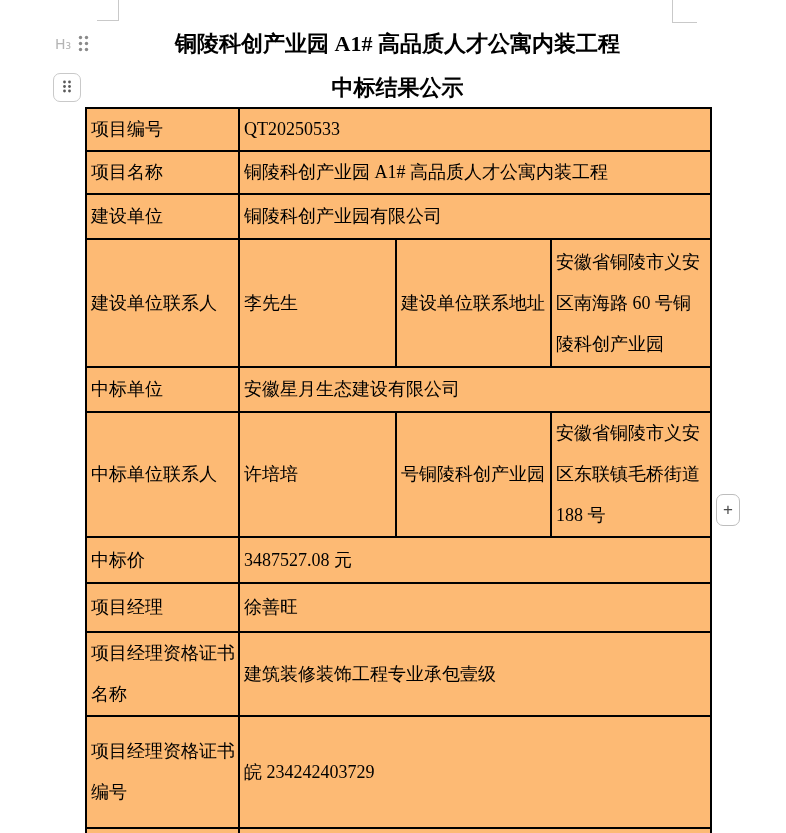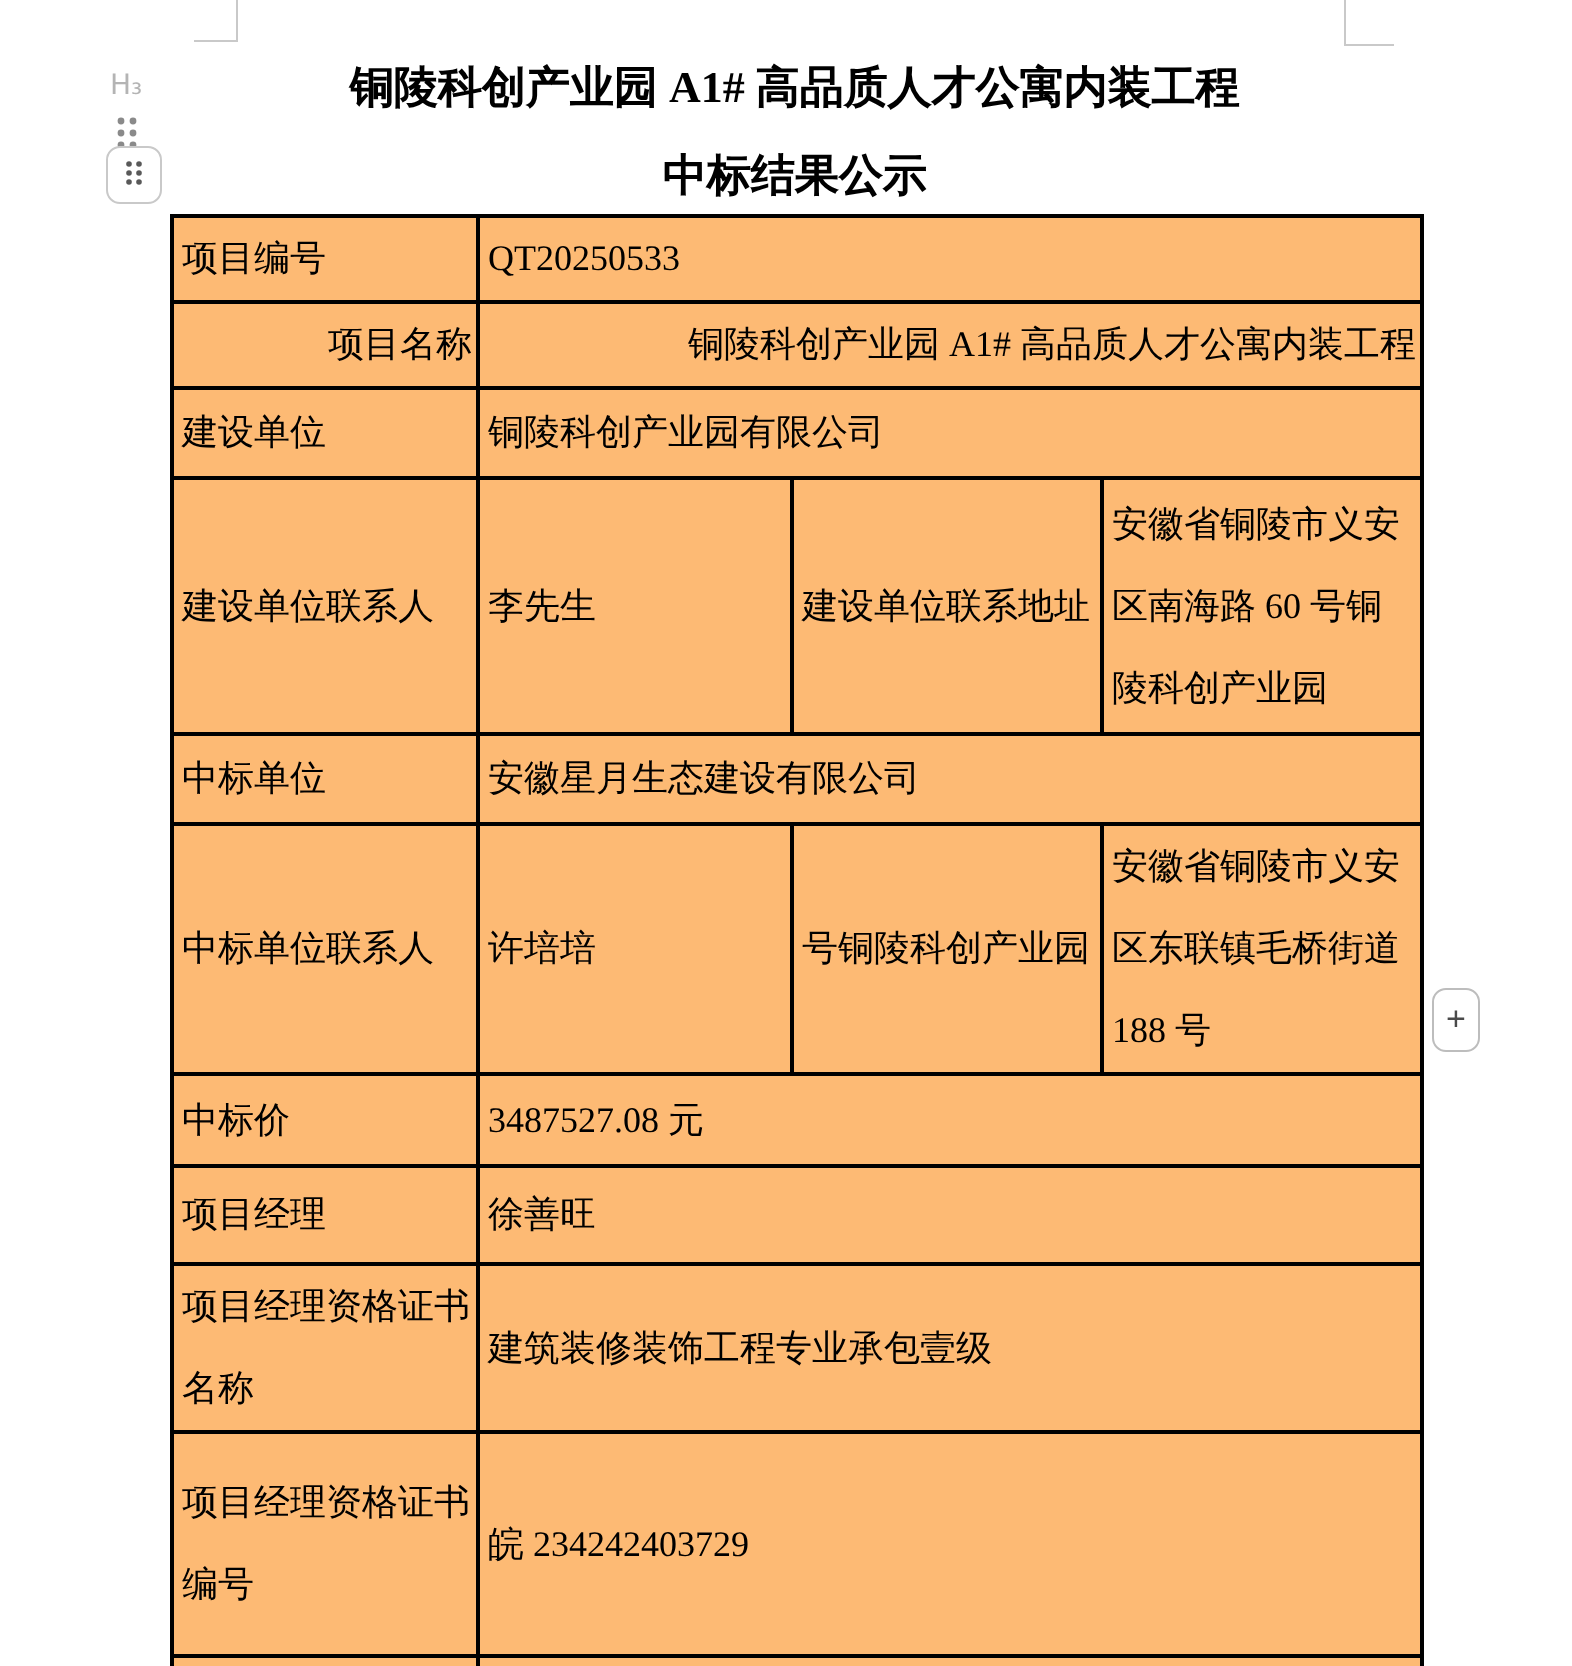--- a/index.html
+++ b/index.html
@@ -10,21 +10,21 @@
   .page{position:relative;width:786px;height:833px;background:#fff;}
 
   
   .crop-mark{position:absolute;}
   .crop-mark.tl{left:97px;top:0;width:21px;height:20px;
     border-right:1px solid #c9c9c9;border-bottom:1px solid #c9c9c9;}
   .crop-mark.tr{left:672px;top:0;width:24px;height:22px;
     border-left:1px solid #c9c9c9;border-bottom:1px solid #c9c9c9;}
 
   
-  .block-controls{position:absolute;left:55px;top:35px;display:flex;align-items:center;gap:7px;flex-direction:column;}
+  .block-controls{position:absolute;left:55px;top:35px;display:flex;align-items:center;gap:7px;}
   .h-level{color:#b4b4b4;font-family:"DejaVu Sans","Liberation Sans",sans-serif;
     font-size:14px;line-height:16px;user-select:none;}
   .drag-dots{display:inline-flex;cursor:grab;}
 
   
   .table-handle{position:absolute;left:53px;top:73px;width:28px;height:29px;
     background:#fff;border:1px solid #c9c9c9;border-radius:7px;padding:0;
     display:flex;align-items:center;justify-content:center;cursor:grab;}
 
   
@@ -32,21 +32,21 @@
     font-weight:bold;font-size:22px;line-height:44px;}
 
   
   table.doc-table{position:absolute;left:85px;top:107px;width:625px;
     border-collapse:collapse;table-layout:fixed;}
   table.doc-table td{
     border:2px solid #000;font-size:18px;line-height:41px;
     padding:0 2px 0 4px;vertical-align:middle;word-break:break-all;
     overflow:hidden;background:#fdba74;cursor:text;
   }
-  tr.r1{height:42px;} tr.r2{height:38px;text-align:right;} tr.r3{height:45px;margin-top:13px;}
+  tr.r1{height:42px;} tr.r2{height:38px;} tr.r3{height:45px;margin-top:13px;}
   tr.r4{height:128px;} tr.r5{height:45px;border-radius:18px;} tr.r6{height:122px;}
   tr.r7{height:46px;} tr.r8{height:49px;padding-left:21px;} tr.r9{height:76px;}
   tr.r10{height:112px;margin-top:32px;} tr.r11{height:44px;}
 
   
   .add-col{position:absolute;left:716px;top:494px;width:24px;height:32px;
     background:#fff;border:1px solid #bdbdbd;border-radius:7px;padding:0;
     display:flex;align-items:center;justify-content:center;
     font-family:"Liberation Sans","DejaVu Sans",sans-serif;
     font-size:17px;color:#4a4a4a;cursor:pointer;}

